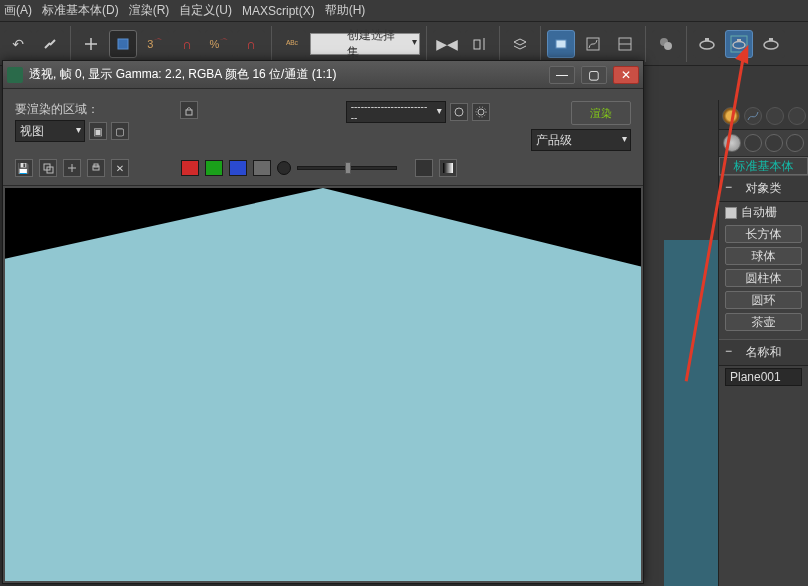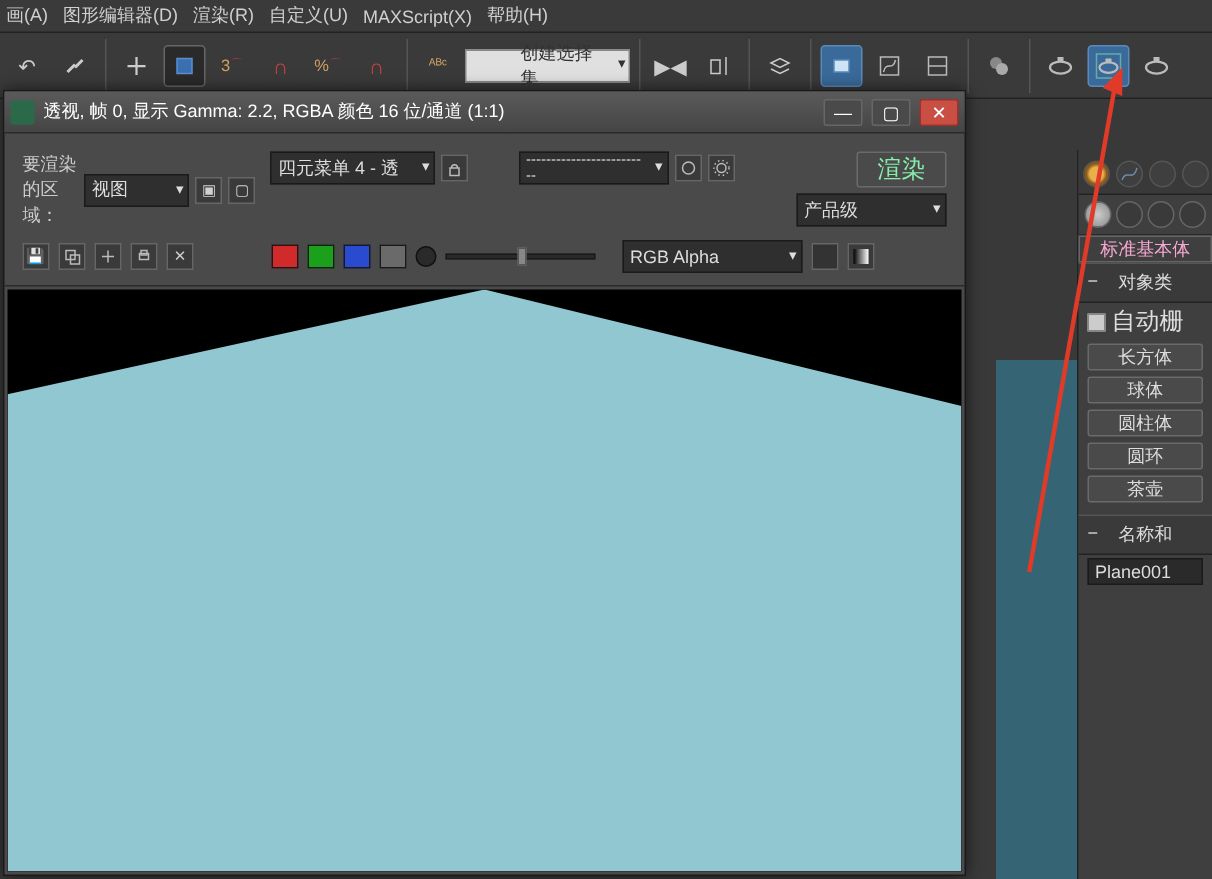--- a/index.html
+++ b/index.html
@@ -15,59 +15,59 @@
   .dropdown-box::after { content: "▾"; position: absolute; right: 2px; top: 2px; font-size: 10px; color: #333; }
   .render-window { position: absolute; left: 2px; top: 60px; width: 642px; height: 524px; background: #4a4a4a; border: 1px solid #1a1a1a; box-shadow: 0 0 10px rgba(0,0,0,0.6); display: flex; flex-direction: column; }
   .render-title { height: 28px; background: linear-gradient(#5a5a5a,#454545); display: flex; align-items: center; padding: 0 4px; gap: 6px; border-bottom: 1px solid #2a2a2a; }
   .render-title .ico { width: 16px; height: 16px; background: #2a6a4a; border-radius: 2px; }
   .render-title .title { flex: 1; color: #fff; font-size: 12px; }
   .win-btn { width: 26px; height: 18px; display: flex; align-items: center; justify-content: center; font-size: 12px; color: #fff; border-radius: 2px; }
   .win-btn.min { background: #4a4a4a; border:1px solid #666;}
   .win-btn.max { background: #4a4a4a; border:1px solid #666;}
   .win-btn.close { background: #c94f44; border:1px solid #a03028;}
   .render-row1 { display: flex; justify-content: space-between; align-items: flex-start; padding: 12px 12px 4px 12px; gap: 10px; }
-  .render-col { display: flex; flex-direction: row; gap: 2px; flex: 1; }
+  .render-col { display: flex; flex-direction: column; gap: 2px; flex: 1; }
   .render-label { color: #ccc; font-size: 12px; }
   .ctrl-row { display: flex; align-items: center; gap: 4px; }
   .dropdown-dark { height: 22px; background: #2f2f2f; border: 1px solid #1a1a1a; color: #ddd; padding: 0 16px 0 4px; display: flex; align-items: center; position: relative; }
   .dropdown-dark::after { content: "▾"; position: absolute; right: 3px; top: 3px; font-size: 10px; }
   .boxbtn { width: 18px; height: 18px; background: #3a3a3a; border: 1px solid #666; display: flex; align-items: center; justify-content: center; font-size: 10px; }
-  .render-btn { width: 60px; height: 24px; background: #4a4a4a; border: 1px solid #6a6a6a; color: #86efac; display: flex; align-items: center; justify-content: center; font-size: 16px; border-radius: 2px;}
+  .render-btn { width: 60px; height: 24px; background: #4a4a4a; border: 1px solid #6a6a6a; color: #84cc16; display: flex; align-items: center; justify-content: center; font-size: 11px; border-radius: 2px;}
   .slider-track { width: 100px; height: 4px; background: #2a2a2a; border: 1px solid #1a1a1a; position: relative; }
   .slider-thumb { width: 6px; height: 12px; background: #888; position: absolute; top: -5px; left: 47px; border:1px solid #555;}
   .render-row2 { display: flex; align-items: center; padding: 4px 12px 8px 12px; gap: 6px; border-bottom: 1px solid #2a2a2a; }
   .color-swatch { width: 18px; height: 16px; border: 1px solid #1a1a1a; }
   .render-view { flex: 1; background: #000; margin: 2px; position: relative; overflow: hidden; }
   .render-view .shape { position: absolute; left: 0; bottom: 0; width: 100%; height: 100%; background: #91c7d1; clip-path: polygon(0 18%, 50% 0, 100% 20%, 100% 100%, 0 100%); }
   .right-panel { position: absolute; right: 0; top: 100px; width: 90px; height: 486px; background: #3f3f3f; border-left: 1px solid #222; display: flex; flex-direction: column; }
   .right-tabs { height: 30px; display: flex; align-items: center; justify-content: center; gap: 4px; background: #393939; border-bottom: 1px solid #222; padding-top:2px;}
   .right-tab { width: 18px; height: 18px; background: #3f3f3f; border: 1px solid #555; border-radius: 9px; }
   .right-tab.sun { background: radial-gradient(#e8b04a 40%, #8a5a1a 60%); }
   .right-tab.curve { background: #3f3f3f; }
   .right-row-icons { display: flex; gap: 3px; padding: 4px 4px; border-bottom: 1px solid #2a2a2a; flex-wrap: wrap; }
   .right-row-icons .ic { width: 18px; height: 18px; background: #3a3a3a; border: 1px solid #666; border-radius: 9px; }
-  .right-dd { margin: 0; height: 18px; background: #3f3f3f; border: 1px solid #666; color: #f9a8d4; font-size: 12px; display: flex; align-items: center; justify-content: center; }
+  .right-dd { margin: 0; height: 18px; background: #3f3f3f; border: 1px solid #666; color: #14b8a6; font-size: 12px; display: flex; align-items: center; justify-content: center; }
   .right-section-h { font-size: 12px; color: #ddd; text-align: center; padding: 4px 0; background: #3a3a3a; border-top: 1px solid #555; border-bottom: 1px solid #222; }
-  .cb-row { display: flex; align-items: center; gap: 4px; padding: 2px 6px; font-size: 16px; color: #ddd; }
+  .cb-row { display: flex; align-items: center; gap: 4px; padding: 2px 6px; font-size: 12px; color: #ddd; }
   .cb { width: 12px; height: 12px; border: 1px solid #888; background: #ccc; }
   .prim-btn { margin: 2px 6px; height: 18px; background: #4a4a4a; border: 1px solid #6a6a6a; display: flex; align-items: center; justify-content: center; font-size: 12px; color: #ddd; border-radius: 2px; }
   .name-section { margin-top: 6px; }
   .name-input { margin: 2px 6px; height: 18px; background: #2a2a2a; border: 1px solid #1a1a1a; color: #ddd; padding: 0 4px; font-size: 12px; display: flex; align-items: center; }
   .arrow-head { position: absolute; left: 738px; top: 44px; width: 0; height: 0; border-left: 7px solid transparent; border-right: 7px solid transparent; border-bottom: 18px solid #e03a28; transform: rotate(22deg); z-index: 100; pointer-events: none;}
   .arrow-line { position: absolute; left: 742px; top: 56px; width: 3px; height: 330px; background: #e03a28; transform-origin: top left; transform: rotate(10deg); z-index: 100; pointer-events: none;}
   .viewport-bg { position: absolute; left: 664px; top: 240px; width: 55px; height: 346px; background: #356575; }
   svg { display: block; }
   .lock-ico path, .lock-ico rect { stroke: #bbb; }
 </style>
 </head>
 <body>
 
 <div class="menubar">
   <span>画(A)</span>
-  <span>图形编辑器(D)</span>
+  <span>标准基本体(D)</span>
   <span>渲染(R)</span>
   <span>自定义(U)</span>
   <span>MAXScript(X)</span>
   <span>帮助(H)</span>
 </div>
 
 <div class="toolbar">
   <div class="tool-btn">↶</div>
   <div class="tool-btn">
       <svg width="16" height="16">
@@ -213,21 +213,20 @@
     <div class="render-col">
       <span class="render-label">要渲染的区域：</span>
       <div class="ctrl-row">
         <div class="dropdown-dark" style="width:70px;text-align:right;">视图</div>
         <div class="boxbtn">▣</div>
         <div class="boxbtn">▢</div>
       </div>
     </div>
     <div class="render-col">
       <div class="ctrl-row">
-        <div class="dropdown-dark" style="width:110px;">四元菜单 4 - 透</div>
         <div class="boxbtn lock-ico">
             <svg width="12" height="12">
               <rect x="3" y="6" width="6" height="5" fill="none"></rect>
               <path d="M4 6 C4 3 8 3 8 6" fill="none"></path>
             </svg>
           </div>
       </div>
     </div>
     <div class="render-col">
       <div class="ctrl-row">
@@ -274,21 +273,20 @@
     <div style="width:40px"></div>
     <div class="color-swatch" style="background:#d02a2a"></div>
     <div class="color-swatch" style="background:#1aa01a"></div>
     <div class="color-swatch" style="background:#2a4ad0"></div>
     <div class="color-swatch" style="background:#6a6a6a"></div>
     <div class="boxbtn" style="background:#2a2a2a;border-color:#111;width:14px;height:14px;border-radius:7px;"></div>
     <div class="slider-track">
         <div class="slider-thumb"></div>
       </div>
     <div style="width:6px"></div>
-    <div class="dropdown-dark" style="width:120px;">RGB Alpha</div>
     <div class="boxbtn" style="background:#333"></div>
     <div class="boxbtn">
         <svg width="12" height="12">
           <rect x="1" y="1" width="10" height="10" fill="url(#g)"></rect>
           <defs>
             <linearGradient id="g">
               <stop offset="0" stop-color="#000"></stop>
               <stop offset="1" stop-color="#fff"></stop>
             </linearGradient>
           </defs>

